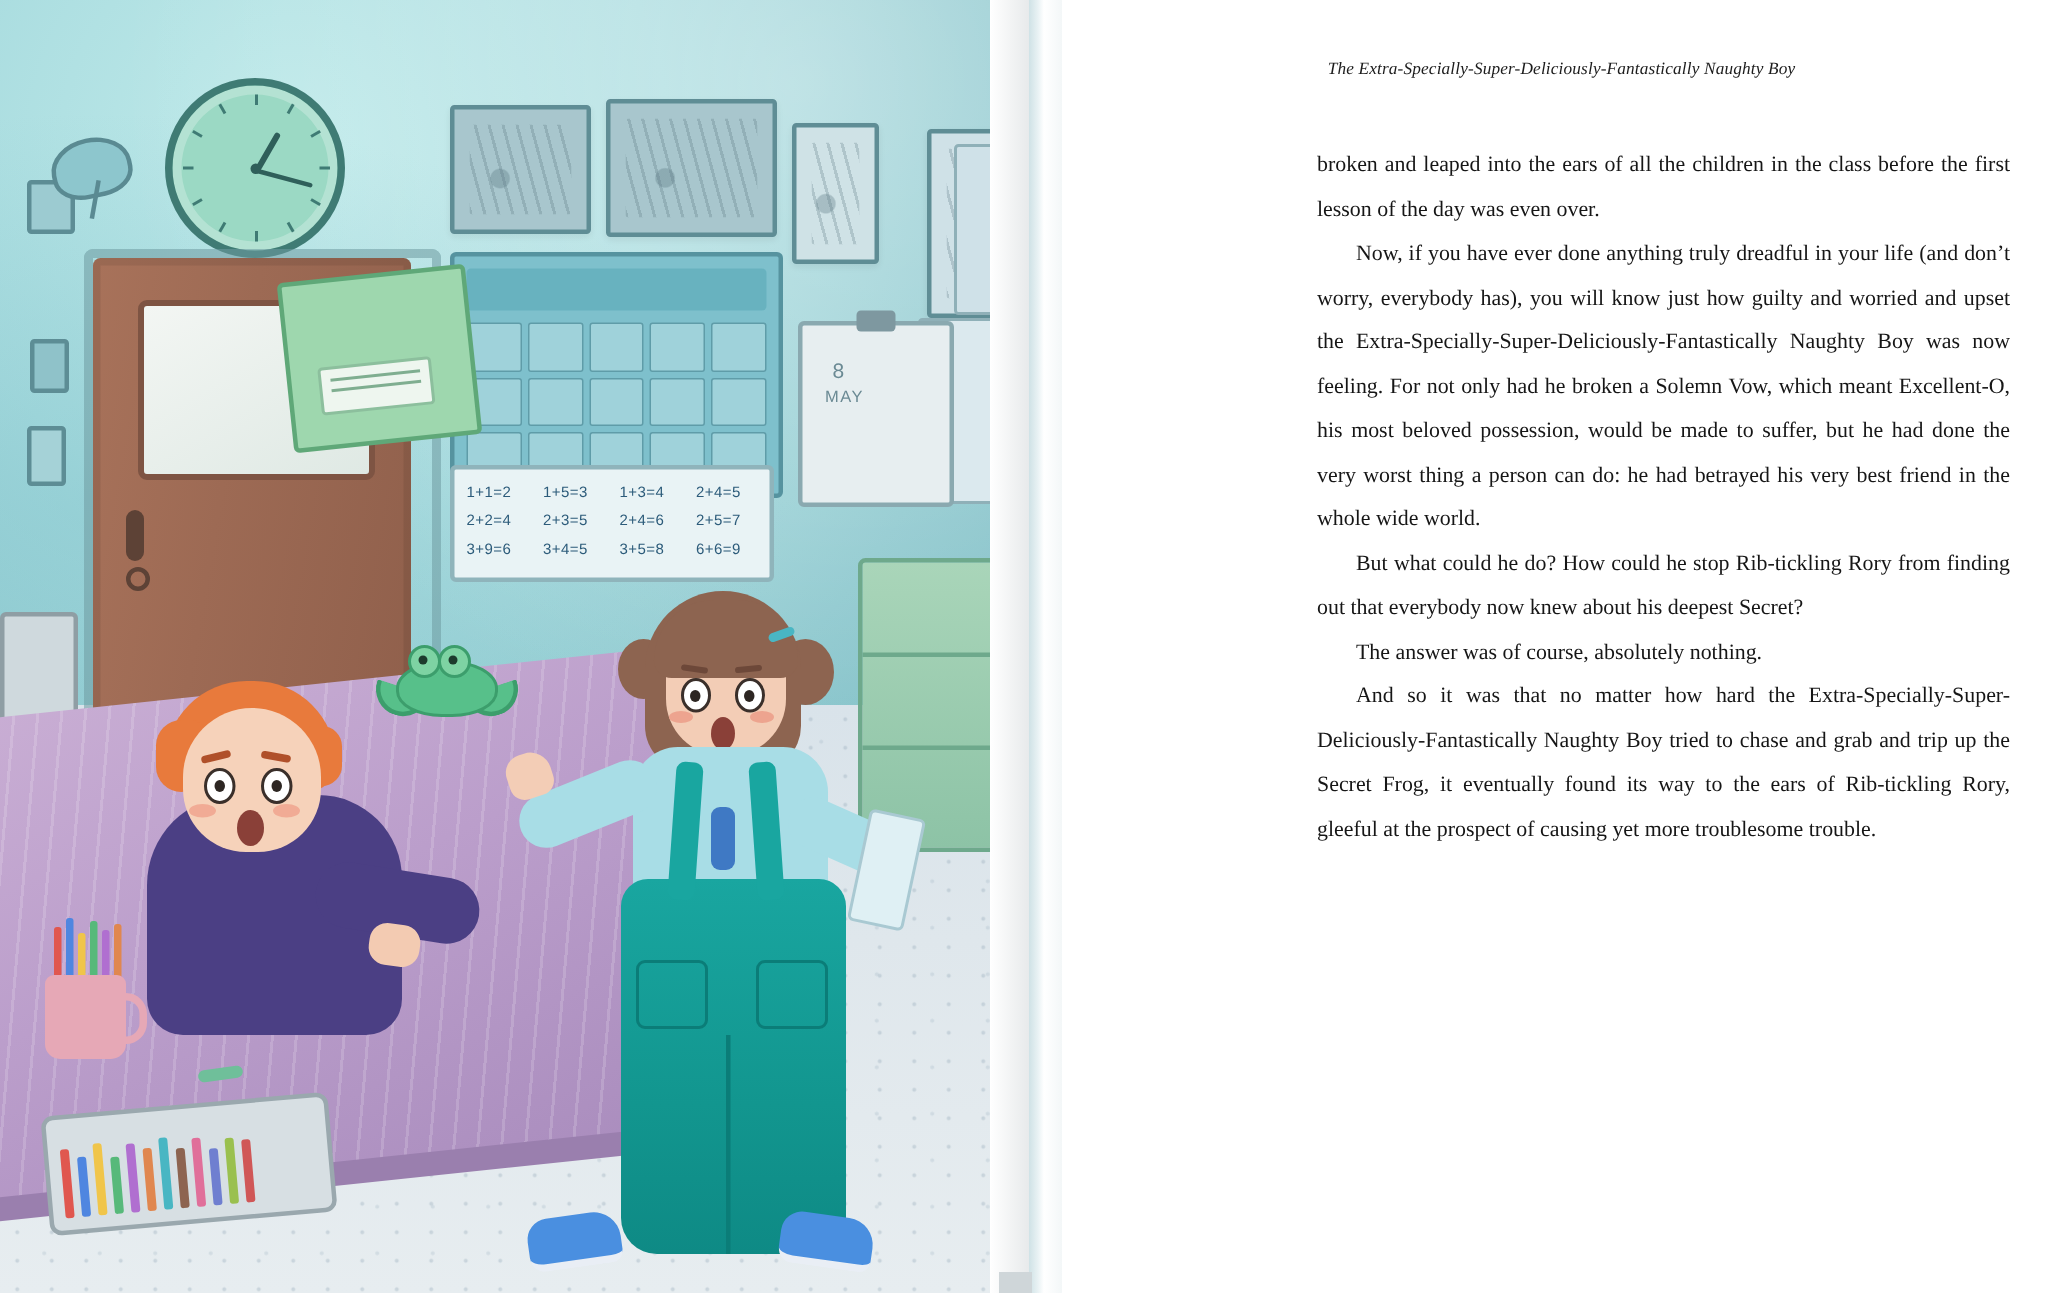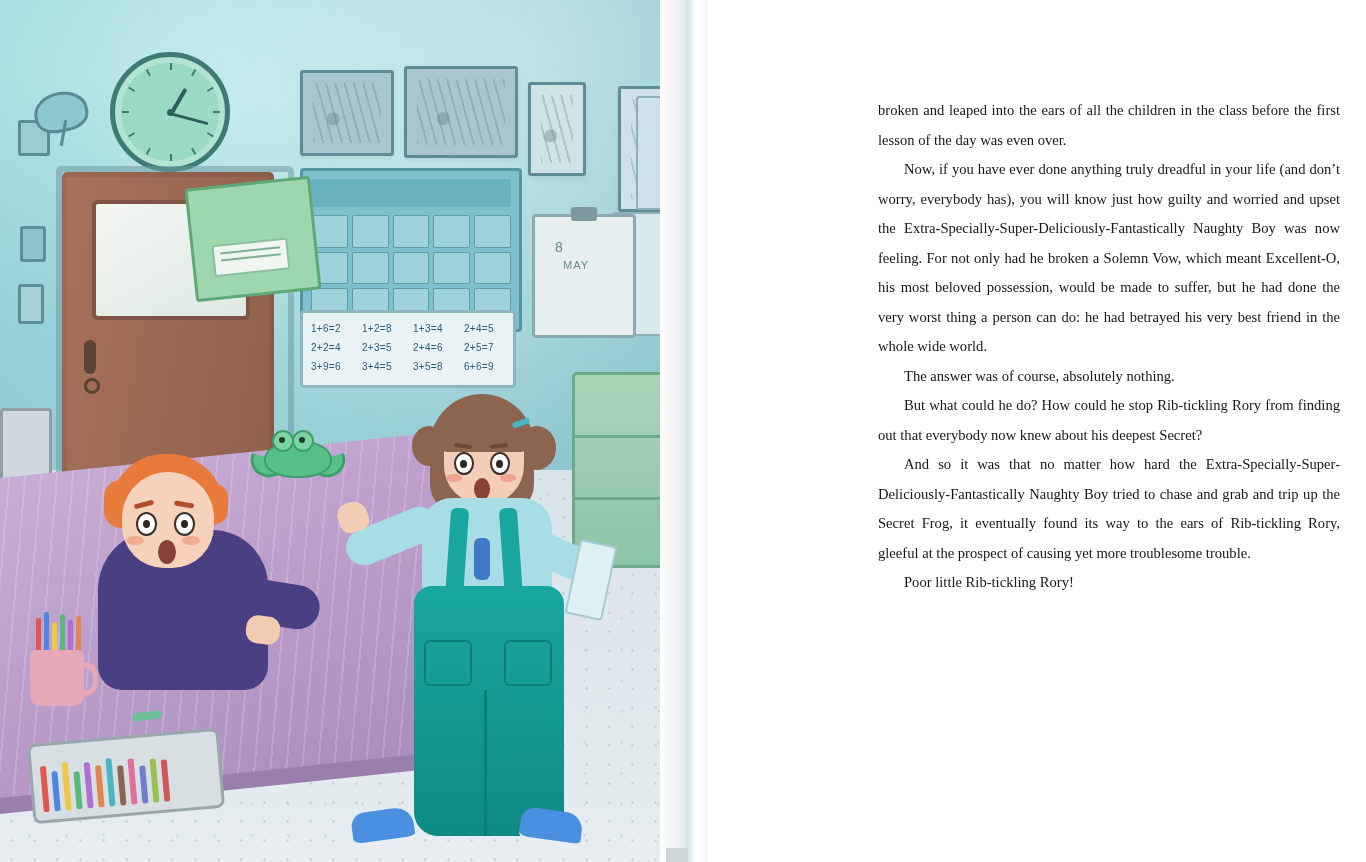--- a/index.html
+++ b/index.html
@@ -237,21 +237,21 @@
     background: #e7eef0;
     border: 3px solid #8aa9b0;
     border-radius: 4px;
   }
   .clipboard .clip {
     position: absolute; left: 36px; top: -10px;
     width: 26px; height: 14px;
     background: #7e98a0; border-radius: 3px;
   }
   .clipboard .cal-text {
-    position: absolute; left: 28px; top: 42px;
+    position: absolute; left: 15px; top: 42px;
     font-family: "Liberation Sans", sans-serif;
     font-size: 11px; color: #6b8a94; letter-spacing: 1px;
   }
   .clipboard .cal-num {
     position: absolute; left: 20px; top: 22px;
     font-family: "Liberation Sans", sans-serif;
     font-size: 14px; color: #6b8a94;
   }
 
   
@@ -678,22 +678,22 @@
           <div></div>
             <div></div>
             <div></div>
             <div></div>
             <div></div>
         </div>
       </div>
 
       <div class="sums">
         <div class="row">
-          <span>1+6=2</span>
-          <span>1+2=8</span>
+          <span>1+1=2</span>
+          <span>1+5=3</span>
           <span>1+3=4</span>
           <span>2+4=5</span>
         </div>
         <div class="row">
           <span>2+2=4</span>
           <span>2+3=5</span>
           <span>2+4=6</span>
           <span>2+5=7</span>
         </div>
         <div class="row">
@@ -828,25 +828,25 @@
   </div>
 
   <div class="gutter">
     <div class="shadow-left"></div>
     <div class="spine"></div>
     <div class="spine2"></div>
     <div class="edge-mark"></div>
   </div>
 
   <div class="page-right">
+    <div class="running-head">The Extra-Specially-Super-Deliciously-Fantastically Naughty Boy</div>
 
     <div class="body-text">
       <p>broken and leaped into the ears of all the children in the class before the first lesson of the day was even over.</p>
       <p class="indent">Now, if you have ever done anything truly dreadful in your life (and don’t worry, everybody has), you will know just how guilty and worried and upset the Extra-Specially-Super-Deliciously-Fantastically Naughty Boy was now feeling. For not only had he broken a Solemn Vow, which meant Excellent-O, his most beloved possession, would be made to suffer, but he had done the very worst thing a person can do: he had betrayed his very best friend in the whole wide world.</p>
+      <p class="indent">But what could he do? How could he stop Rib-tickling Rory from finding out that everybody now knew about his deepest Secret?</p>
       <p class="indent">The answer was of course, absolutely nothing.</p>
-      <p class="indent">But what could he do? How could he stop Rib-tickling Rory from finding out that everybody now knew about his deepest Secret?</p>
       <p class="indent">And so it was that no matter how hard the Extra-Specially-Super-Deliciously-Fantastically Naughty Boy tried to chase and grab and trip up the Secret Frog, it eventually found its way to the ears of Rib-tickling Rory, gleeful at the prospect of causing yet more troublesome trouble.</p>
-      <p class="indent">Poor little Rib-tickling Rory!</p>
     </div>
 
   </div>
 
 </div>
 
 </body></html>

